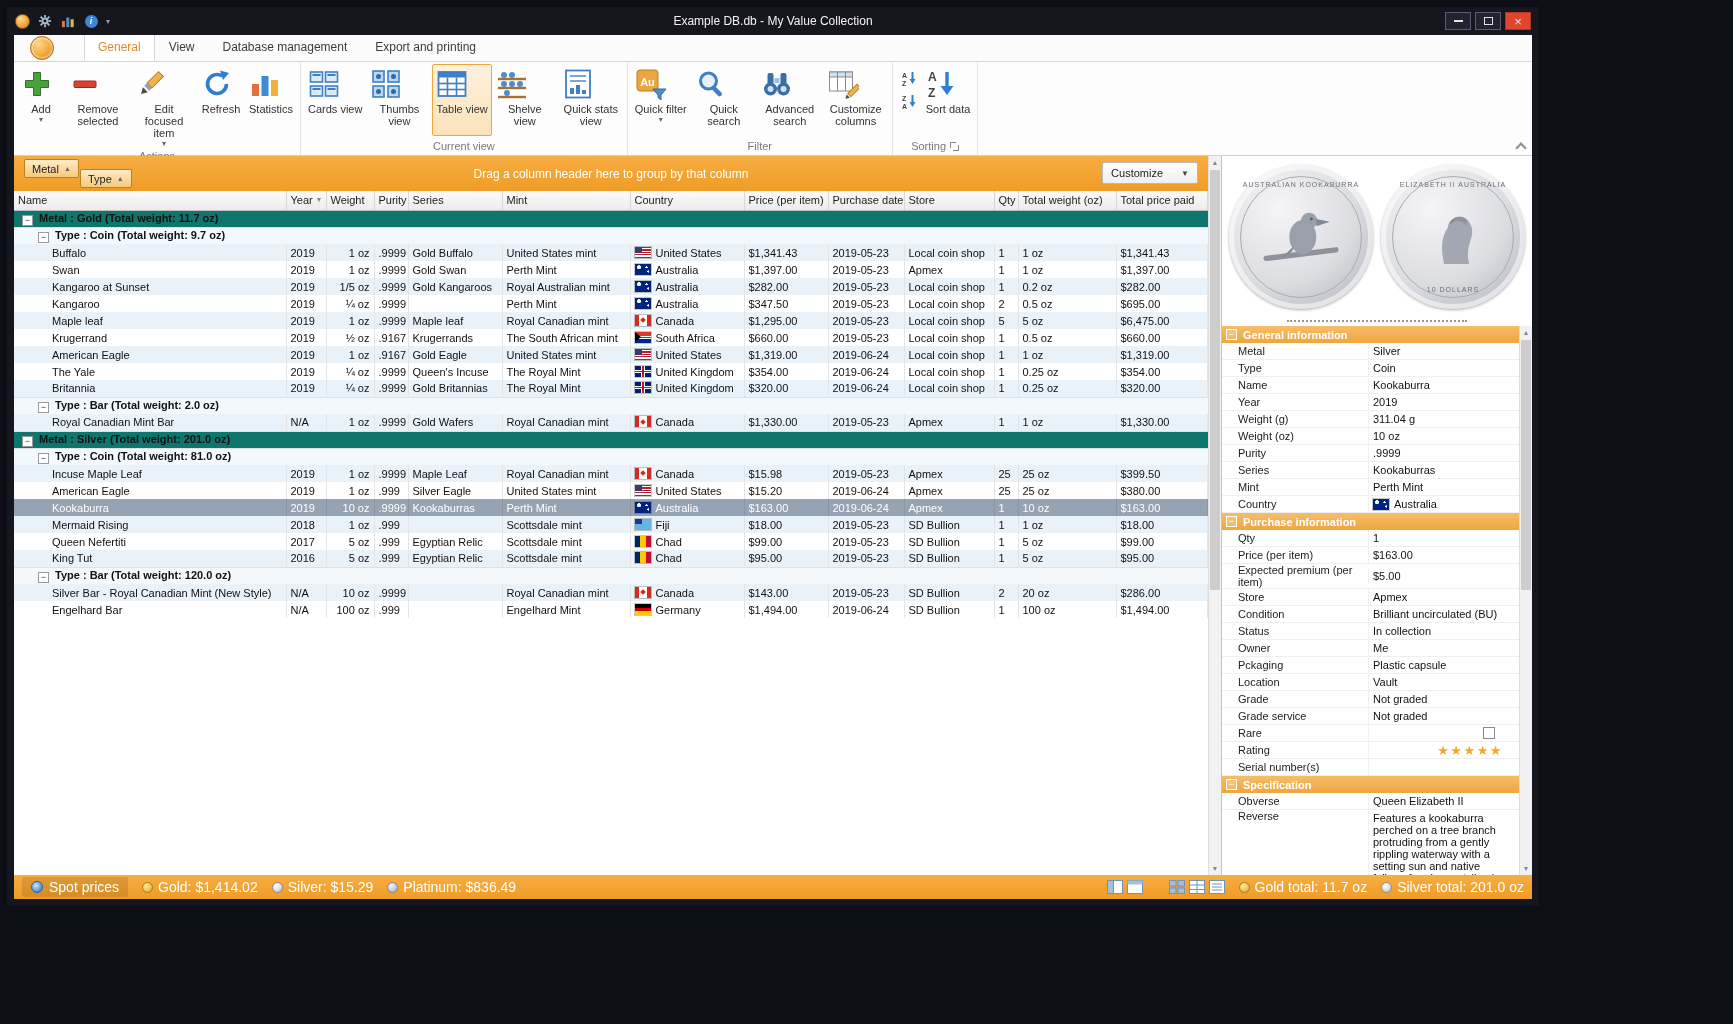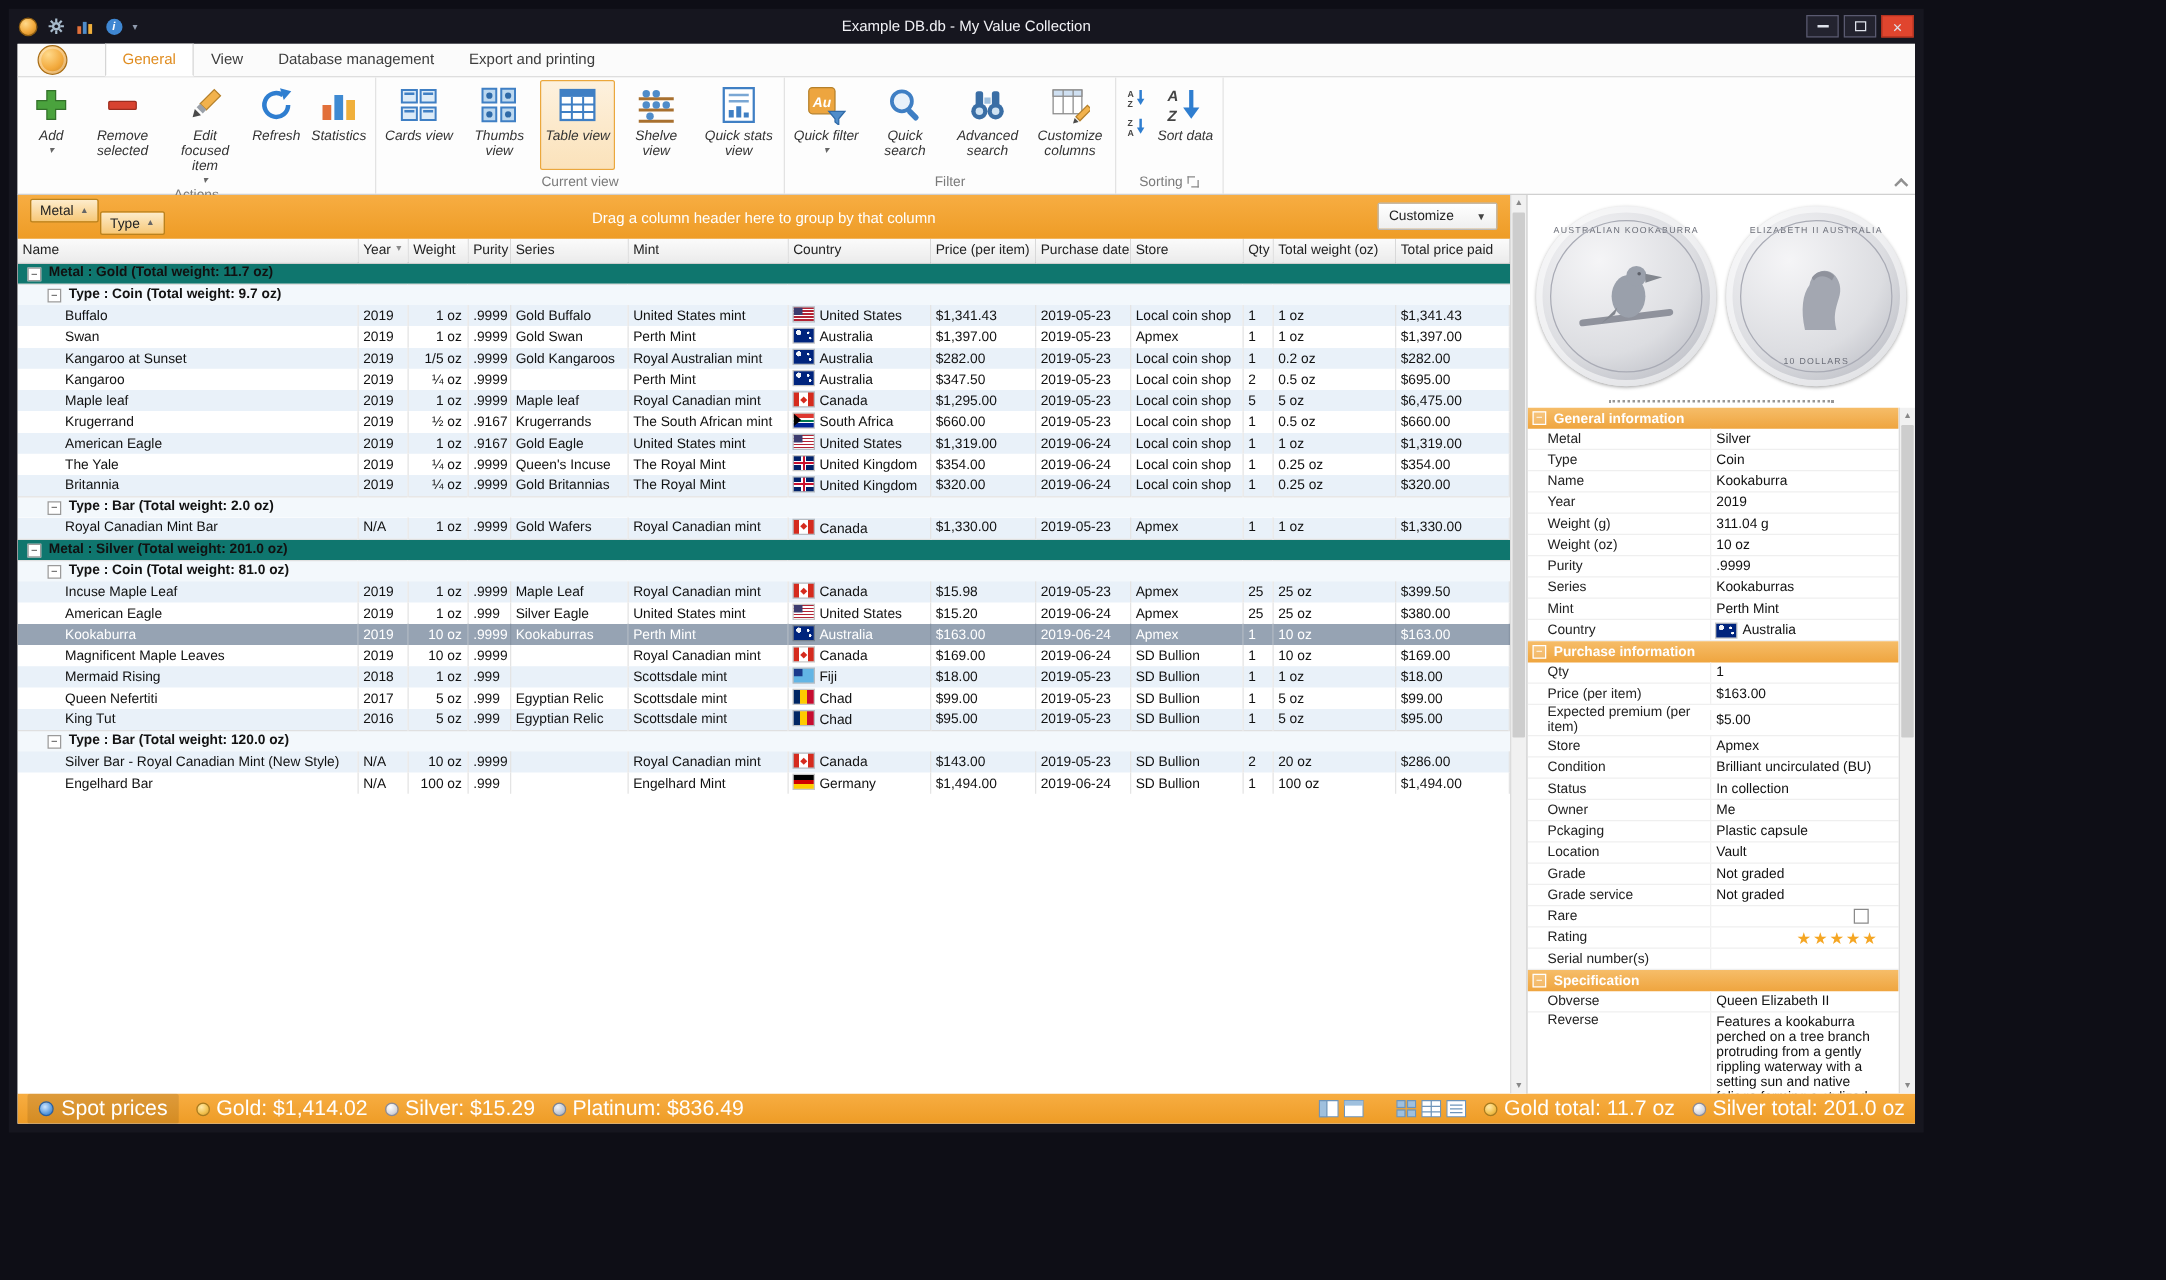--- a/index.html
+++ b/index.html
@@ -38,22 +38,22 @@
   .tab { padding:5px 13px 6px; font-size:12px; color:#3c3c3c; border:1px solid transparent; }
   .tab.active { background:#fff; border-color:#d5d5d5; border-bottom-color:#fff; color:#e08c1f; }
 
   
   .ribbon { height:94px; background:#fdfdfd; border-bottom:1px solid #d0d0d0; display:flex; position:relative; }
   .rgroup { display:flex; flex-direction:column; border-right:1px solid #e3e3e3; padding:2px 3px 0; }
   .rbtns { flex:1; display:flex; align-items:flex-start; }
   .rstack { display:flex; flex-direction:column; gap:3px; padding:4px 3px; }
   .smallbtn { width:20px; height:20px; border:1px solid transparent; border-radius:2px; display:flex; align-items:center; justify-content:center; }
   .smallbtn svg { width:16px; height:16px; }
-  .rbtn { min-width:48px; max-width:66px; min-height:72px; display:flex; flex-direction:column; align-items:center;
-          padding:3px 3px 1px; border:1px solid transparent; border-radius:2px; font-size:11px; color:#333; text-align:center;font-style:italic; }
+  .rbtn { min-width:48px; max-width:66px; min-height:72px; display:flex; flex-direction:column; 
+          padding:3px 3px 1px; border:1px solid transparent; border-radius:2px; font-size:11px; color:#333; text-align:center; }
   .rbtn.active { background:linear-gradient(#fdf1de,#fbe2ba); border-color:#eba73c; }
   .ricon svg { width:32px; height:32px; display:block; }
   .rlabel { line-height:12px; margin-top:3px; max-width:60px; }
   .dd { font-size:8px; color:#666; line-height:9px; }
   .rglabel { height:15px; text-align:center; font-size:11px; color:#7a7a7a; white-space:nowrap; padding:0 6px; }
   .launcher { position:relative; display:inline-block; width:9px; height:9px; margin-left:4px; vertical-align:-1px; }
   .launcher::before { content:""; position:absolute; left:0; top:0; width:5px; height:5px; border-left:1px solid #888; border-top:1px solid #888; }
   .launcher::after  { content:""; position:absolute; right:0; bottom:0; width:5px; height:5px; border-right:1px solid #888; border-bottom:1px solid #888; }
   .ribbon-collapse { position:absolute; right:8px; bottom:6px; width:8px; height:8px; }
   .ribbon-collapse::before { content:""; position:absolute; left:1px; top:3px; width:6px; height:6px;
@@ -144,21 +144,21 @@
   .frow { display:flex; border-bottom:1px solid #efefef; min-height:16px; align-items:center; }
   .flab { width:146px; padding-left:16px; color:#222; flex:none; }
   .fval { flex:1; padding:0 4px; display:flex; align-items:center; border-left:1px solid #f0f0f0; min-height:16px; color:#111; }
   .frow.multi { align-items:stretch; }
   .frow.multi .fval { display:block; white-space:normal; line-height:12px; padding:2px 6px 3px 4px; }
   .cb { width:12px; height:12px; border:1px solid #8a8a8a; background:#fff; margin-left:auto; margin-right:20px; }
   .stars { margin-left:auto; padding-right:12px; color:#f5a623; font-size:13px; letter-spacing:1.5px; }
 
   
   .statusbar { height:24px; background:linear-gradient(#f7ad42,#ee9c26); display:flex; align-items:center;
-               color:#fff; font-size:17px; padding:0 8px; gap:14px; }
+               color:#fff; font-size:14px; padding:0 8px; gap:14px; }
   .sb-item { display:flex; align-items:center; gap:5px; white-space:nowrap; }
   .spot-chip { display:flex; align-items:center; gap:6px; background:rgba(0,0,0,.10); padding:2px 9px; border-radius:2px; }
   .globe { width:12px; height:12px; border-radius:50%; border:1px solid #2c5f9e;
      background:radial-gradient(circle at 40% 35%, #cfe6ff, #4a90d9 70%, #2c5f9e); }
   .coin-dot { width:11px; height:11px; border-radius:50%; flex:none; }
   .coin-gold { background:radial-gradient(circle at 35% 30%, #ffe9a8, #f2c14e 60%, #c8962e); border:1px solid #a87c20; }
   .coin-silver { background:radial-gradient(circle at 35% 30%, #fff, #d9d9de 60%, #a8a8b2); border:1px solid #8b8b97; }
   .coin-platinum { background:radial-gradient(circle at 35% 30%, #f2f4f8, #c3c9d4 60%, #98a0ae); border:1px solid #7b8494; }
   .sb-right { margin-left:auto; display:flex; align-items:center; gap:14px; }
   .mini-icons { display:flex; align-items:center; gap:4px; }
@@ -722,35 +722,20 @@
                     <td class="c-purity">.9999</td>
                     <td class="c-series">Kookaburras</td>
                     <td class="c-mint">Perth Mint</td>
                     <td class="c-country"><span class="flag f-au"></span>Australia</td>
                     <td class="c-price">$163.00</td>
                     <td class="c-date">2019-06-24</td>
                     <td class="c-store">Apmex</td>
                     <td class="c-qty">1</td>
                     <td class="c-tweight">10 oz</td>
                     <td class="c-tpaid">$163.00</td>
-                  </tr>
-                  <tr class="drow">
-                    <td class="c-name">Magnificent Maple Leaves</td>
-                    <td class="c-year">2019</td>
-                    <td class="c-weight">10 oz</td>
-                    <td class="c-purity">.9999</td>
-                    <td class="c-series"></td>
-                    <td class="c-mint">Royal Canadian mint</td>
-                    <td class="c-country"><span class="flag f-ca"></span>Canada</td>
-                    <td class="c-price">$169.00</td>
-                    <td class="c-date">2019-06-24</td>
-                    <td class="c-store">SD Bullion</td>
-                    <td class="c-qty">1</td>
-                    <td class="c-tweight">10 oz</td>
-                    <td class="c-tpaid">$169.00</td>
                   </tr>
                   <tr class="drow alt">
                     <td class="c-name">Mermaid Rising</td>
                     <td class="c-year">2018</td>
                     <td class="c-weight">1 oz</td>
                     <td class="c-purity">.999</td>
                     <td class="c-series"></td>
                     <td class="c-mint">Scottsdale mint</td>
                     <td class="c-country"><span class="flag f-fj"></span>Fiji</td>
                     <td class="c-price">$18.00</td>

